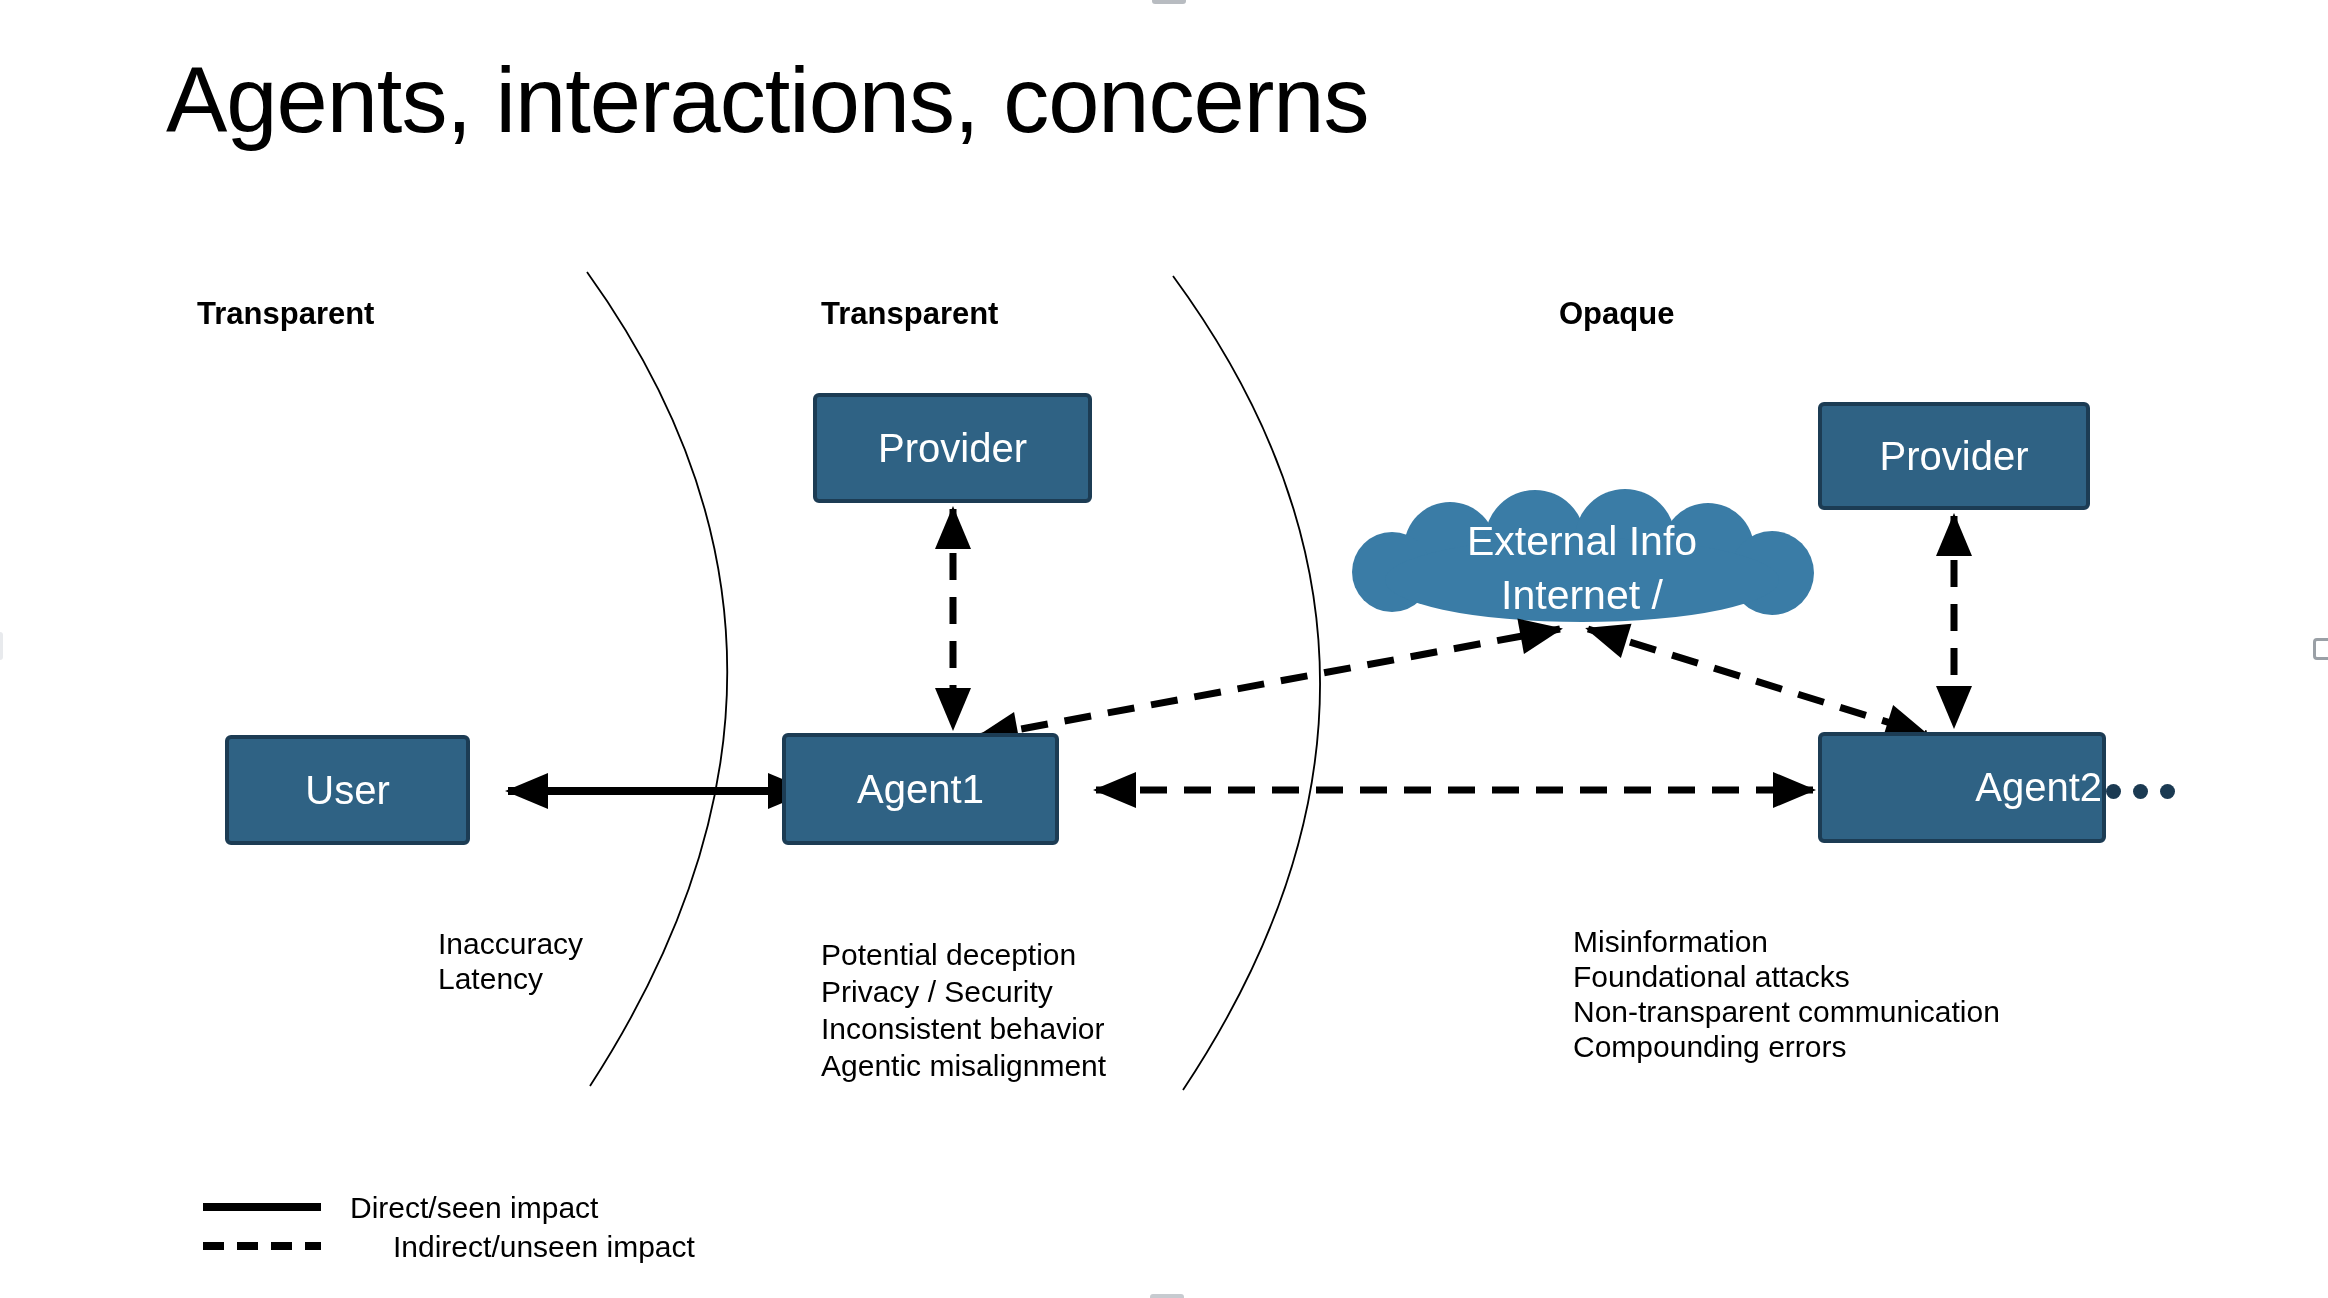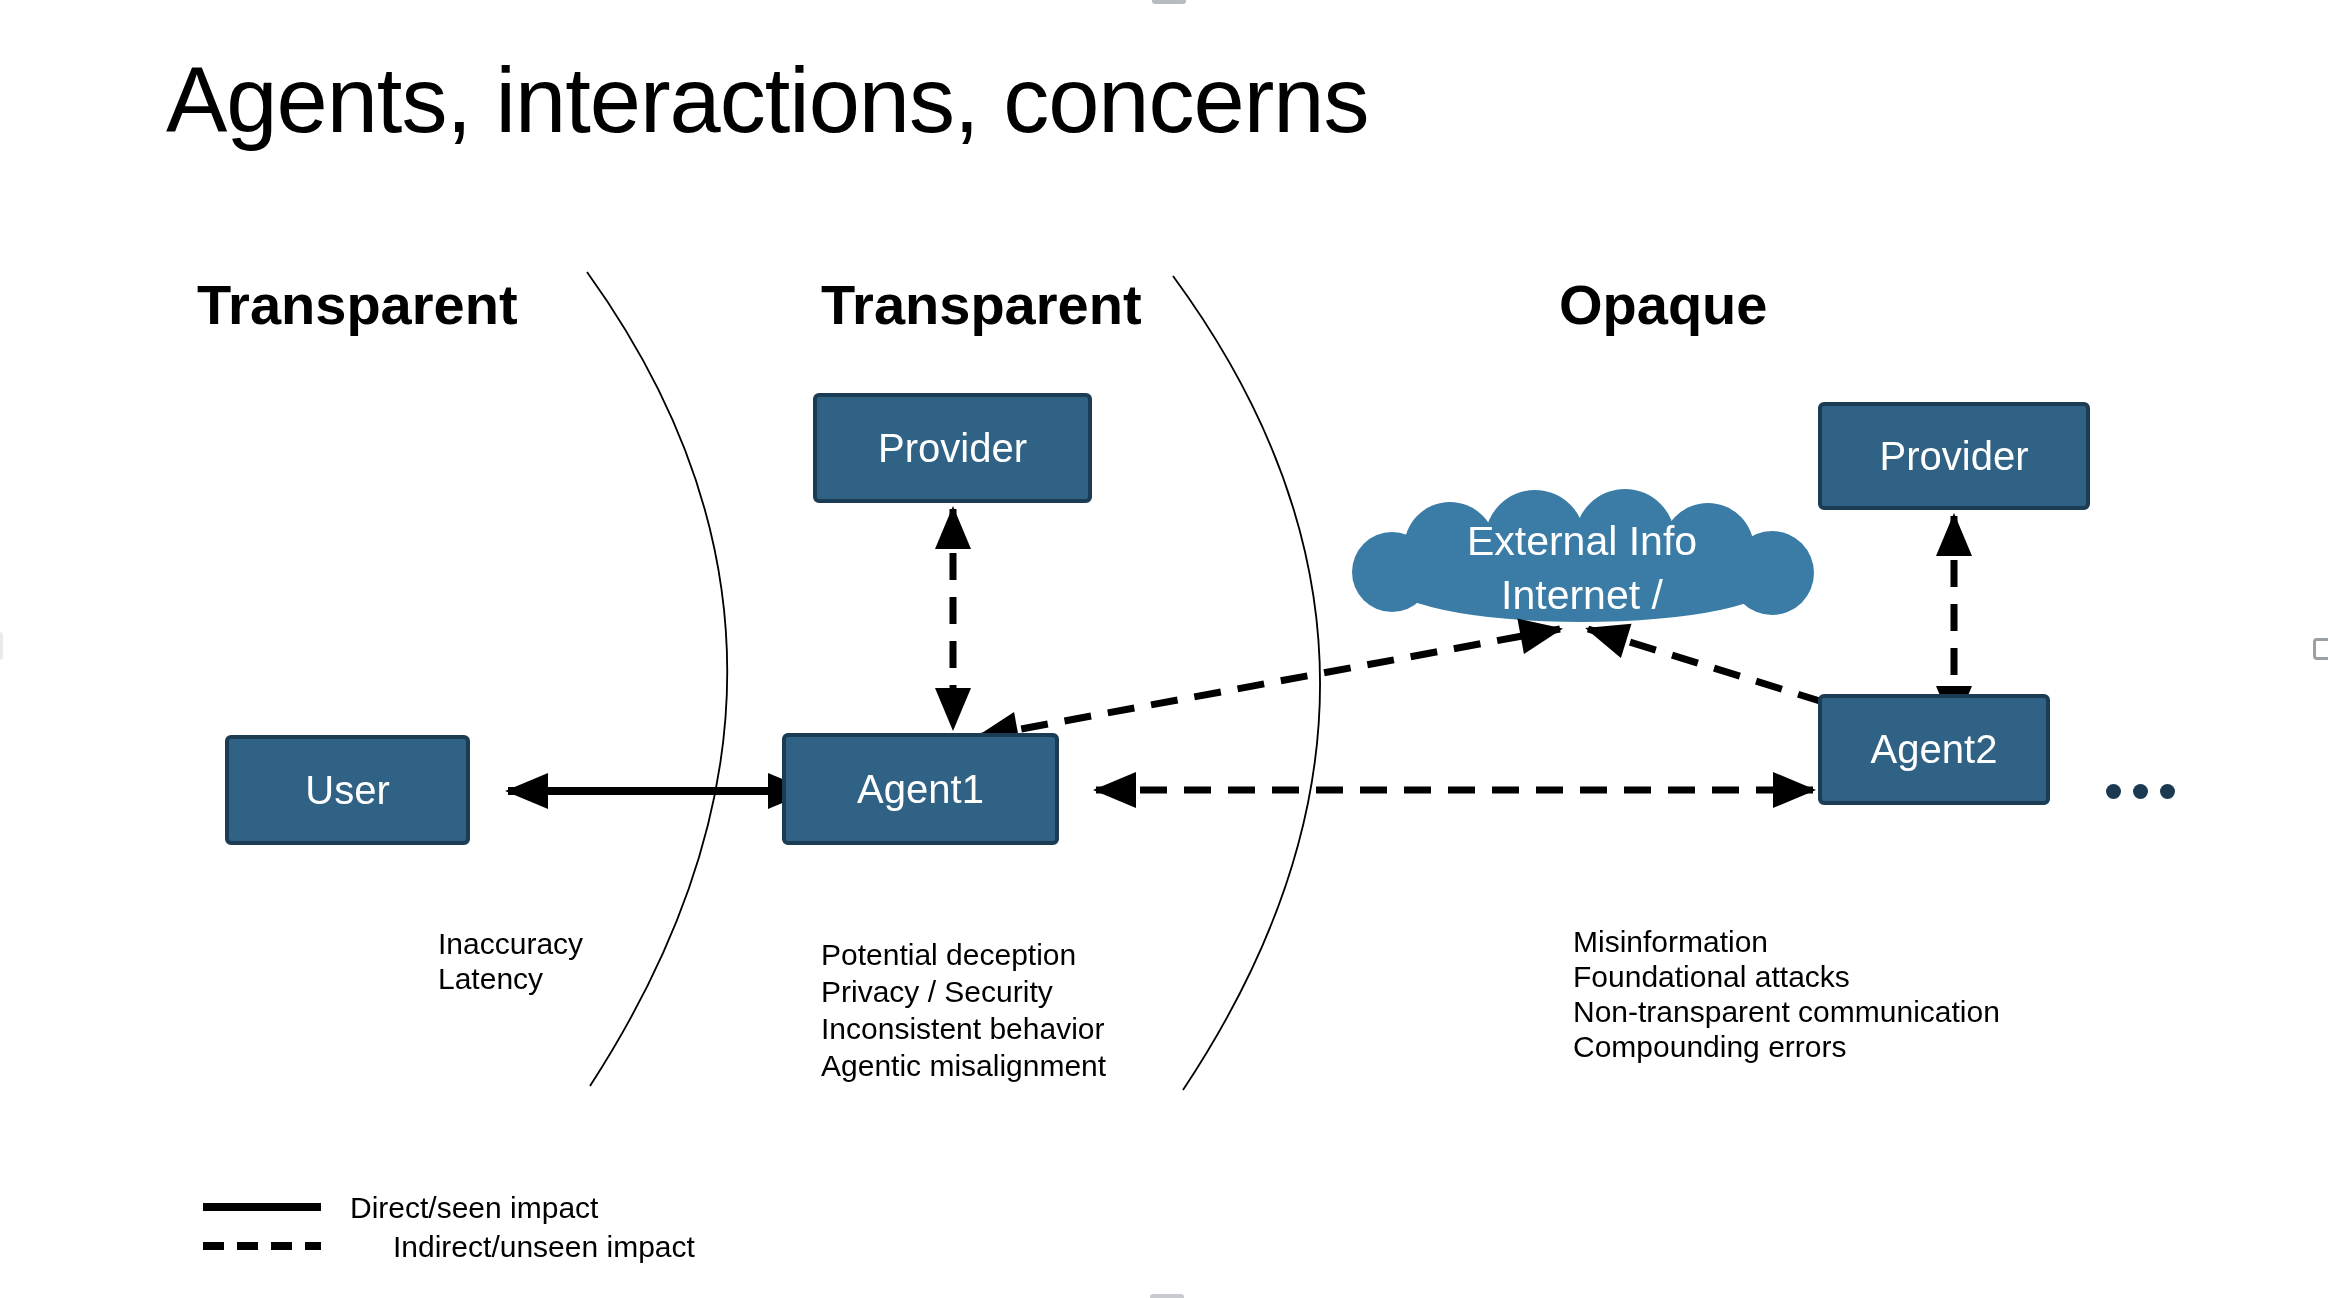--- a/index.html
+++ b/index.html
@@ -4,35 +4,35 @@
 <style>
   html,body{margin:0;padding:0;background:#ffffff;}
   .stage{
     position:relative;width:2328px;height:1298px;background:#ffffff;overflow:hidden;
     font-family:"Liberation Sans", sans-serif;color:#000;
   }
   .abs{position:absolute;}
   .title{
     left:166px;top:48px;font-size:92px;font-weight:400;letter-spacing:-1px;color:#000;white-space:nowrap;
   }
-  .zone-label{font-size:56px;font-weight:700;white-space:nowrap;}
+  .zone-label{font-size:31px;font-weight:700;white-space:nowrap;margin-top:24px;}
   .zone-transparent{left:197px;top:272px;}
   .zone-translucent{left:821px;top:272px;}
   .zone-opaque{left:1559px;top:272px;}
   svg.layer{position:absolute;left:0;top:0;}
   .node{
     position:absolute;background:#2F6284;border:4px solid #1C3C54;border-radius:6px;
     display:flex;align-items:center;justify-content:center;
     color:#ffffff;font-size:40px;box-sizing:border-box;
   }
   .node-user{left:225px;top:735px;width:245px;height:110px;}
   .node-agent1{left:782px;top:733px;width:277px;height:112px;}
   .node-provider-t{left:813px;top:393px;width:279px;height:110px;}
   .node-provider-o{left:1818px;top:402px;width:272px;height:108px;}
-  .node-agent2{left:1818px;top:694px;width:232px;height:111px;}
+  .node-agent2{left:1818px;top:732px;width:288px;height:111px;justify-content:flex-end;}
   .cloud-text{
     left:1352px;top:514px;width:460px;text-align:center;color:#ffffff;font-size:41px;line-height:54px;
   }
   .concerns{font-size:30px;color:#000;}
   .concerns div{white-space:nowrap;}
   .concerns-transparent{left:438px;top:926px;line-height:35px;}
   .concerns-translucent{left:821px;top:936px;line-height:37px;}
   .concerns-opaque{left:1573px;top:924px;line-height:35px;}
   .legend-label{font-size:30px;white-space:nowrap;}
   .legend-label-1{left:350px;top:1191px;}

